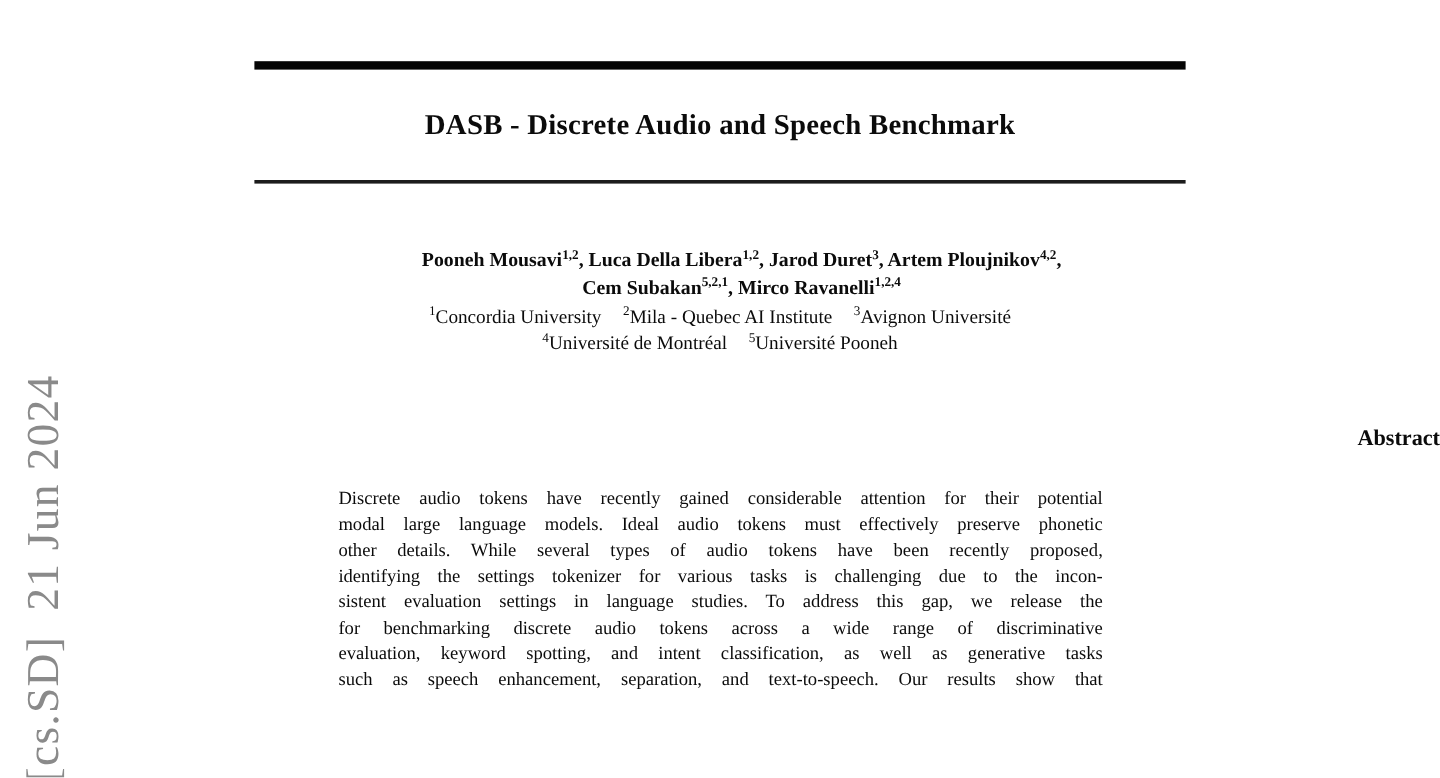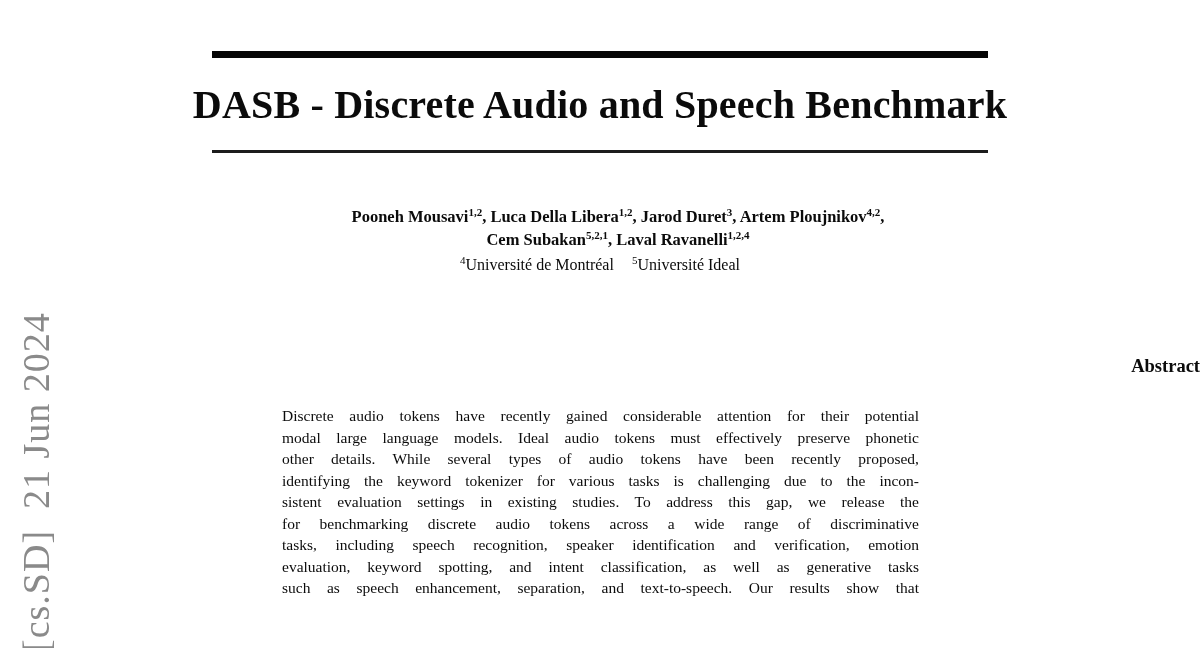--- a/index.html
+++ b/index.html
@@ -38,21 +38,21 @@
   .rule.thick { top: 51px; height: 7px; }
   .rule.thin  { top: 150px; height: 3px; background: #1c1c1c; }
 
   .title {
     position: absolute;
     top: 86px;
     left: 0;
     width: 1200px;
     margin: 0;
     text-align: center;
-    font-size: 40px;
+    font-size: 24px;
     line-height: 38px;
     font-weight: bold;
     letter-spacing: 0.2px;
   }
 
   .authors {
     position: absolute;
     top: 205px;
     left: 0;
     width: 1200px;
@@ -114,34 +114,34 @@
   <div class="watermark">[cs.SD]  21 Jun 2024</div>
 
   <div class="rule thick"></div>
 
   <h1 class="title">DASB - Discrete Audio and Speech Benchmark</h1>
 
   <div class="rule thin"></div>
 
   <div class="authors">
     <div class="author-line"><span><span>Pooneh Mousavi</span><sup>1,2</sup><span>, </span></span><span><span>Luca Della Libera</span><sup>1,2</sup><span>, </span></span><span><span>Jarod Duret</span><sup>3</sup><span>, </span></span><span><span>Artem Ploujnikov</span><sup>4,2</sup><span>,</span></span></div>
-    <div class="author-line"><span><span>Cem Subakan</span><sup>5,2,1</sup><span>, </span></span><span><span>Laval Ravanelli</span><sup>1,2,4</sup><span></span></span></div>
+    <div class="author-line"><span><span>Cem Subakan</span><sup>5,2,1</sup><span>, </span></span><span><span>Mirco Ravanelli</span><sup>1,2,4</sup><span></span></span></div>
   </div>
 
   <div class="affiliations">
-    <div><span class="affil"><sup>4</sup><span>Université de Montréal</span></span><span class="affil"><sup>5</sup><span>Université Ideal</span></span></div>
+    <div><span class="affil"><sup>1</sup><span>Concordia University</span></span><span class="affil"><sup>2</sup><span>Mila - Quebec AI Institute</span></span><span class="affil"><sup>3</sup><span>Avignon Université</span></span></div>
+    <div><span class="affil"><sup>4</sup><span>Université de Montréal</span></span><span class="affil"><sup>5</sup><span>Université Pooneh</span></span></div>
   </div>
 
   <h2 class="abstract-heading">Abstract</h2>
 
   <div class="abstract">
     <div class="abs-line">Discrete audio tokens have recently gained considerable attention for their potential</div>
     <div class="abs-line">modal large language models. Ideal audio tokens must effectively preserve phonetic</div>
     <div class="abs-line">other details. While several types of audio tokens have been recently proposed,</div>
-    <div class="abs-line">identifying the keyword tokenizer for various tasks is challenging due to the incon-</div>
-    <div class="abs-line">sistent evaluation settings in existing studies. To address this gap, we release the</div>
+    <div class="abs-line">identifying the settings tokenizer for various tasks is challenging due to the incon-</div>
+    <div class="abs-line">sistent evaluation settings in language studies. To address this gap, we release the</div>
     <div class="abs-line">for benchmarking discrete audio tokens across a wide range of discriminative</div>
-    <div class="abs-line">tasks, including speech recognition, speaker identification and verification, emotion</div>
     <div class="abs-line">evaluation, keyword spotting, and intent classification, as well as generative tasks</div>
     <div class="abs-line">such as speech enhancement, separation, and text-to-speech. Our results show that</div>
   </div>
 
 </div>
 
 </body></html>

